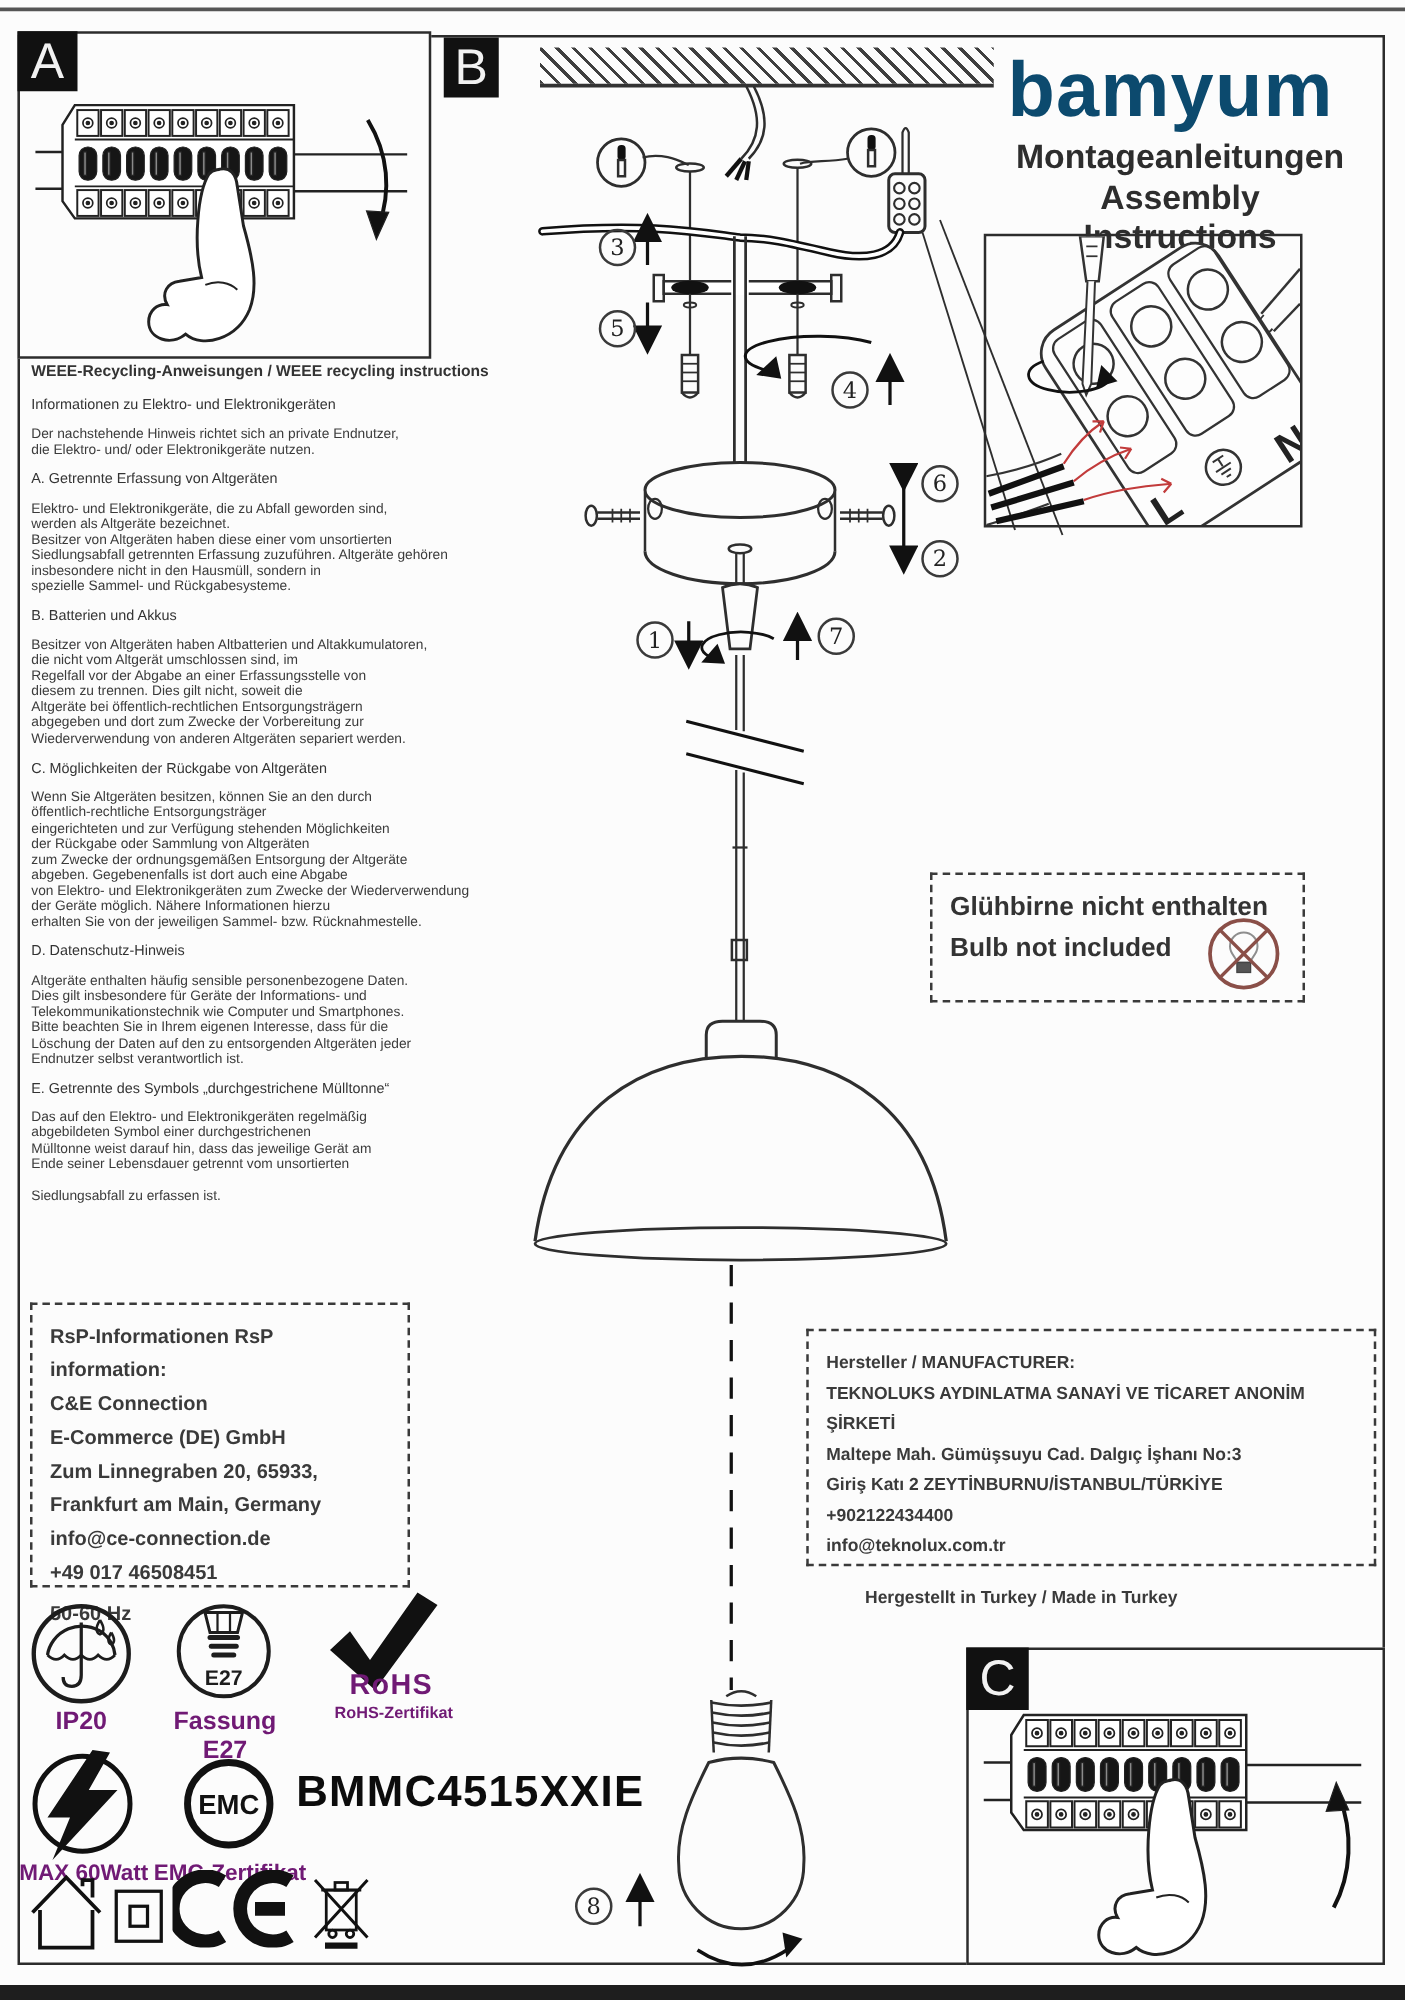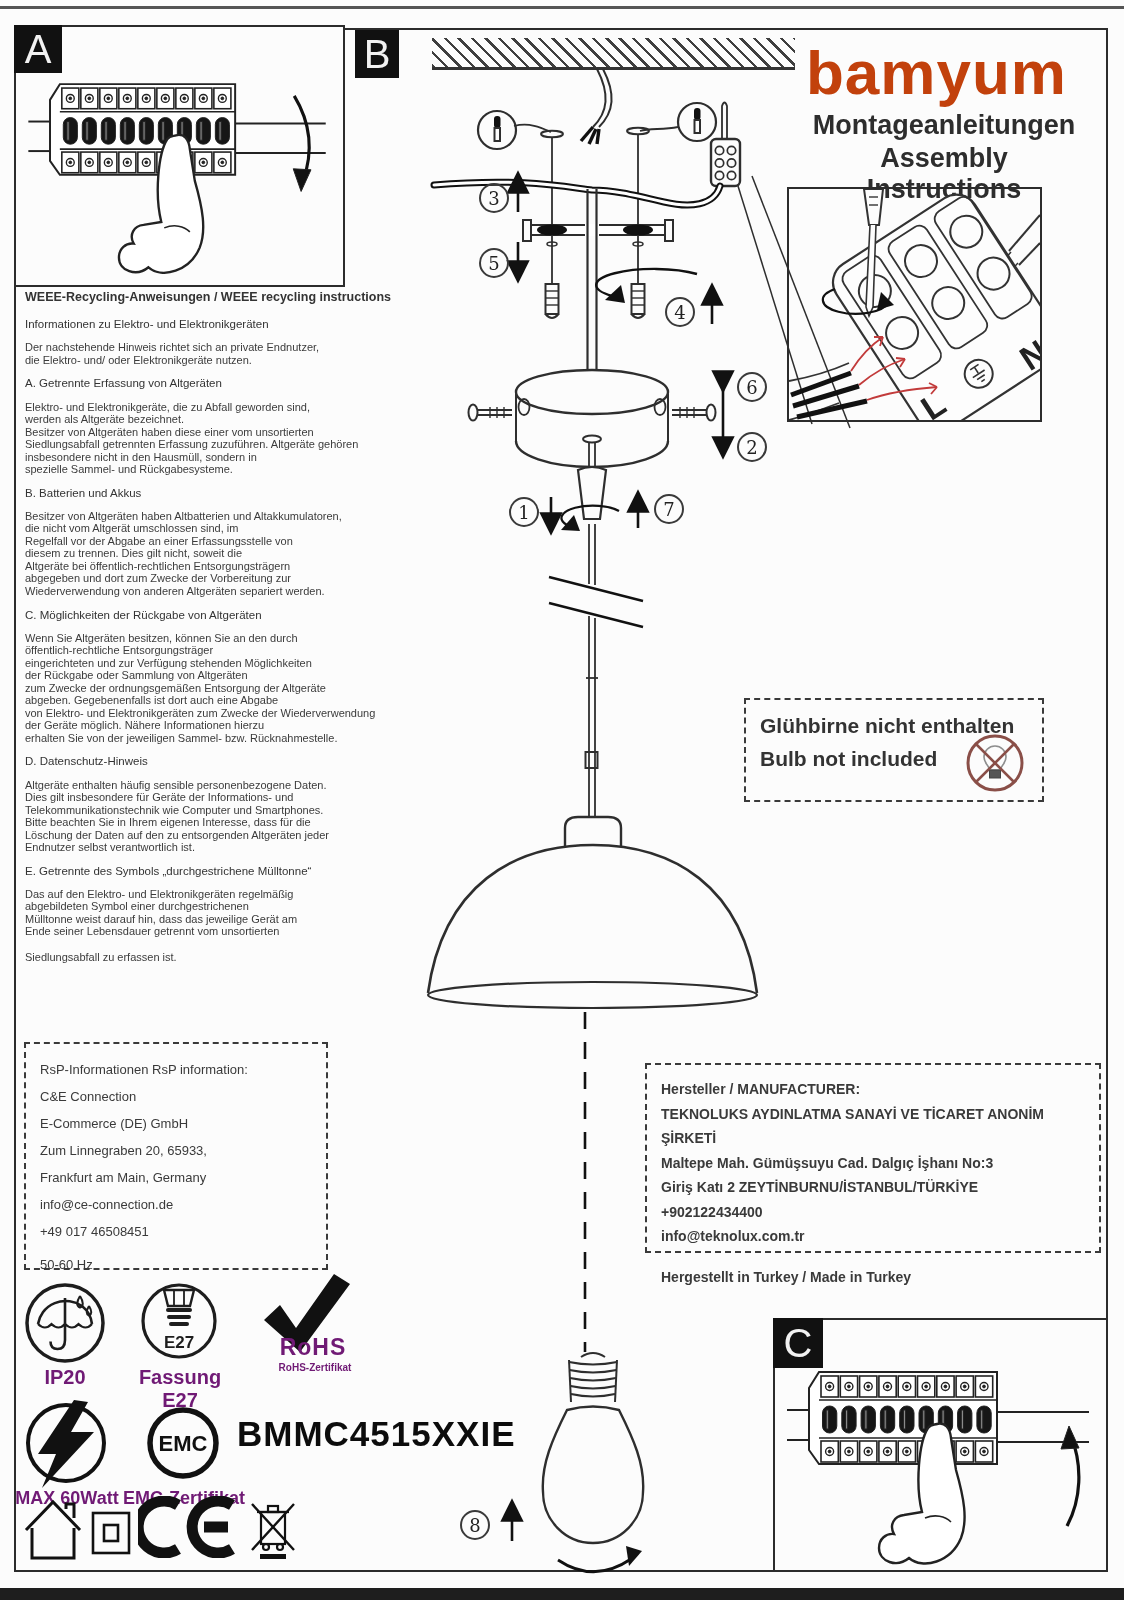--- a/index.html
+++ b/index.html
@@ -14,25 +14,25 @@
         font-family:"DejaVu Serif",serif;font-size:18px;color:#222;background:transparent;}
   .dashbox{border:2.5px dashed #3a3a3a;}
   .hatch{background:repeating-linear-gradient(45deg,#3f3f3f 0 2.5px,transparent 2.5px 9.5px);
          border-bottom:3px solid #333;}
   
   #weee{width:414px;font-size:11px;line-height:1.14;color:#3b3b3b;}
   #weee .t{font-size:12.5px;font-weight:bold;margin:0 0 14px 0;color:#333;}
   #weee h4{font-size:11.5px;font-weight:normal;margin:11px 0 10px 0;color:#333;}
   #weee p{margin:0;white-space:pre-line;}
   
-  .brand{font-weight:bold;font-size:62px;letter-spacing:1px;color:#c2410c;line-height:1;}
+  .brand{font-weight:bold;font-size:62px;letter-spacing:1px;color:#0c4a6e;line-height:1;}
   .sub{font-size:27px;font-weight:bold;color:#2d2d2d;line-height:1.14;text-align:center;}
   .sub2{font-weight:600;}
   
-  .rsp{font-size:13px;font-weight:normal;line-height:27px;color:#3a3a3a;padding:12px 14px;}
+  .rsp{font-size:16px;font-weight:bold;line-height:27px;color:#3a3a3a;padding:12px 14px;}
   .manu{font-size:14px;font-weight:bold;line-height:24.5px;color:#3a3a3a;padding:12px 14px;}
   .bulbline{font-size:21px;font-weight:600;color:#333;line-height:1.55;}
   .certlbl{font-weight:bold;color:#701a75;text-align:center;}
   svg{display:block;}
 </style>
 </head>
 <body>
 <div id="page">
 
 <div class="abs" style="left:0;top:6px;width:1124px;height:3px;background:#555;"></div>
@@ -454,21 +454,21 @@
   <div style="margin-top:6px;">50-60 Hz</div>
 </div>
 
 <div class="abs dashbox manu" style="left:645px;top:1063px;width:456px;height:190px;box-sizing:border-box;">
   <div>Hersteller / MANUFACTURER:</div>
   <div>TEKNOLUKS AYDINLATMA SANAYİ VE TİCARET ANONİM ŞİRKETİ</div>
   <div>Maltepe Mah. Gümüşsuyu Cad. Dalgıç İşhanı No:3</div>
   <div>Giriş Katı 2 ZEYTİNBURNU/İSTANBUL/TÜRKİYE</div>
   <div>+902122434400</div>
   <div>info@teknolux.com.tr</div>
-  <div style="margin-top:16px;">Hergestellt in Turkey / Made in Turkey</div>
+  <div style="margin-top:16px;margin-left:31px;">Hergestellt in Turkey / Made in Turkey</div>
 </div>
 
 <svg class="abs" style="left:24px;top:1282px;" width="82" height="82" viewBox="0 0 82 82" fill="none" stroke="#1d1d1d">
   <circle cx="41" cy="41" r="38" stroke-width="3.5"></circle>
   <path d="M14,42 A28,27 0 0 1 58,24" stroke-width="2.6"></path>
   <path d="M58,24 A28,27 0 0 1 68,42" stroke-width="2.6"></path>
   <path d="M14,42 q7,7 13.5,0 q7,7 13.5,0 q7,7 13.5,0 q7,7 13.5,0" stroke-width="2.2"></path>
   <line x1="41" y1="16" x2="41" y2="58" stroke-width="2.6"></line>
   <path d="M41,58 q0,9 -7.5,9 q-7,0 -7,-7.5" stroke-width="2.6"></path>
   <path d="M56,14 q5.5,9 0,11.5 q-5.5,-2.5 0,-11.5" stroke-width="2"></path>
@@ -485,21 +485,21 @@
   <path d="M29,35 L49,35" stroke-width="4" stroke-linecap="round"></path>
   <path d="M31,42 L47,42" stroke-width="4" stroke-linecap="round"></path>
   <text x="39" y="66" text-anchor="middle" font-size="17" font-weight="bold" fill="#1d1d1d" stroke="none" font-family="Liberation Sans, sans-serif">E27</text>
 </svg>
 <div class="abs certlbl" style="left:120px;top:1366px;width:120px;font-size:20px;">Fassung E27</div>
 
 <svg class="abs" style="left:262px;top:1272px;" width="100" height="82" viewBox="0 0 100 82" fill="none">
   <path d="M2,48 L18,33 L34,56 L72,2 L88,12 L38,80 L2,48 Z" fill="#111"></path>
 </svg>
 <div class="abs certlbl" style="left:268px;top:1334px;width:90px;font-size:23px;letter-spacing:1px;">RoHS</div>
-<div class="abs certlbl" style="left:250px;top:1362px;width:130px;font-size:10px;">RoHS-Zertifikat</div>
+<div class="abs certlbl" style="left:250px;top:1362px;width:130px;font-size:13px;">RoHS-Zertifikat</div>
 
 <svg class="abs" style="left:24px;top:1398px;" width="84" height="90" viewBox="0 0 84 90" fill="none" stroke="#111">
   <circle cx="42" cy="45" r="38" stroke-width="4"></circle>
   <path d="M50,2 L14,56 L32,56 L18,90 L70,34 L47,34 L64,4 Z" fill="#111" stroke="none"></path>
 </svg>
 <div class="abs certlbl" style="left:12px;top:1488px;width:110px;font-size:18px;text-align:center;">MAX 60Watt</div>
 
 <svg class="abs" style="left:146px;top:1406px;" width="74" height="74" viewBox="0 0 74 74" fill="none">
   <circle cx="37" cy="37" r="33" stroke="#111" stroke-width="5.5"></circle>
   <text x="37" y="45" text-anchor="middle" font-size="22" font-weight="bold" fill="#111" font-family="Liberation Sans, sans-serif">EMC</text>

